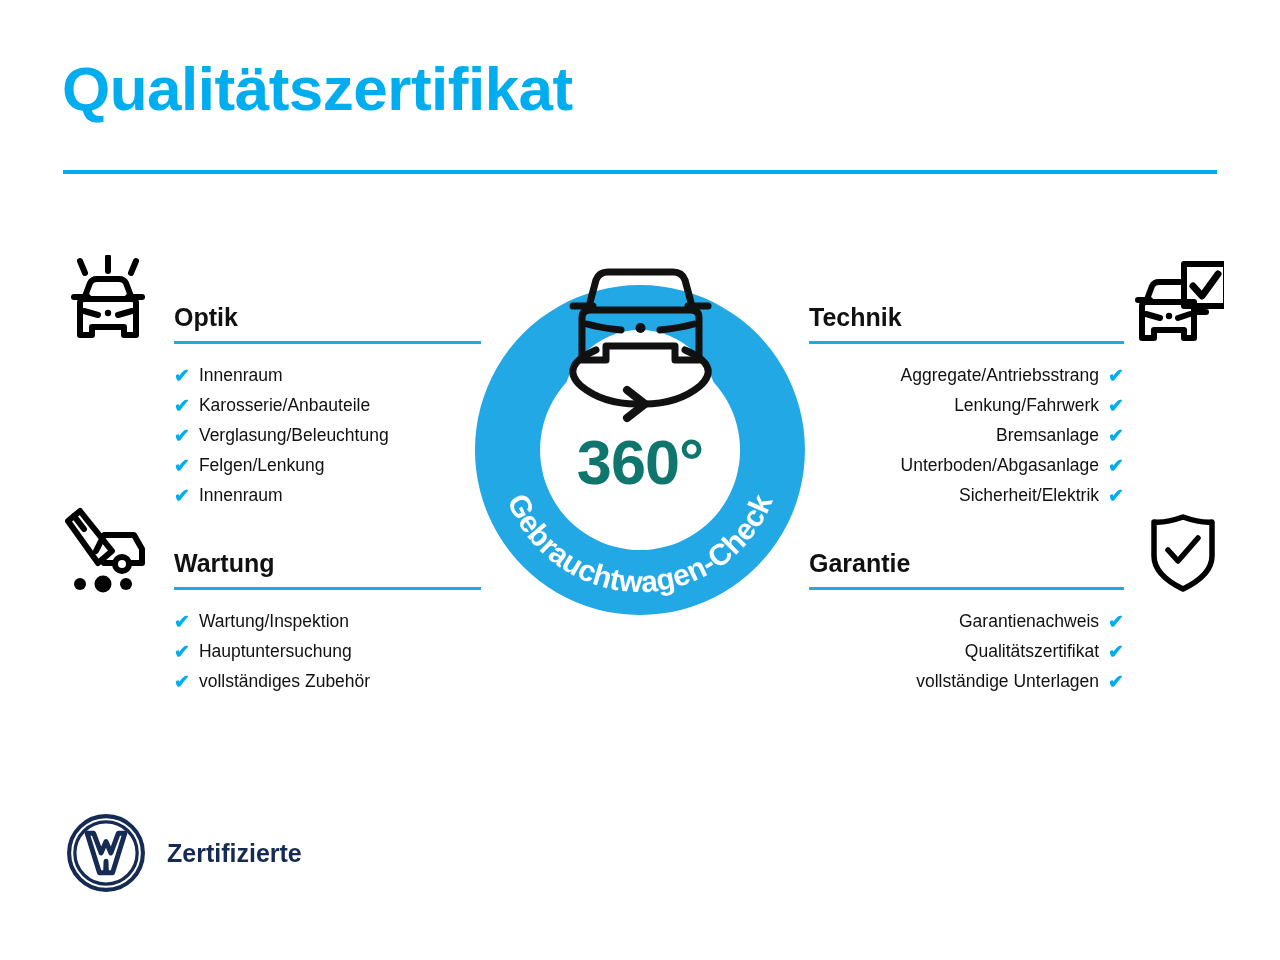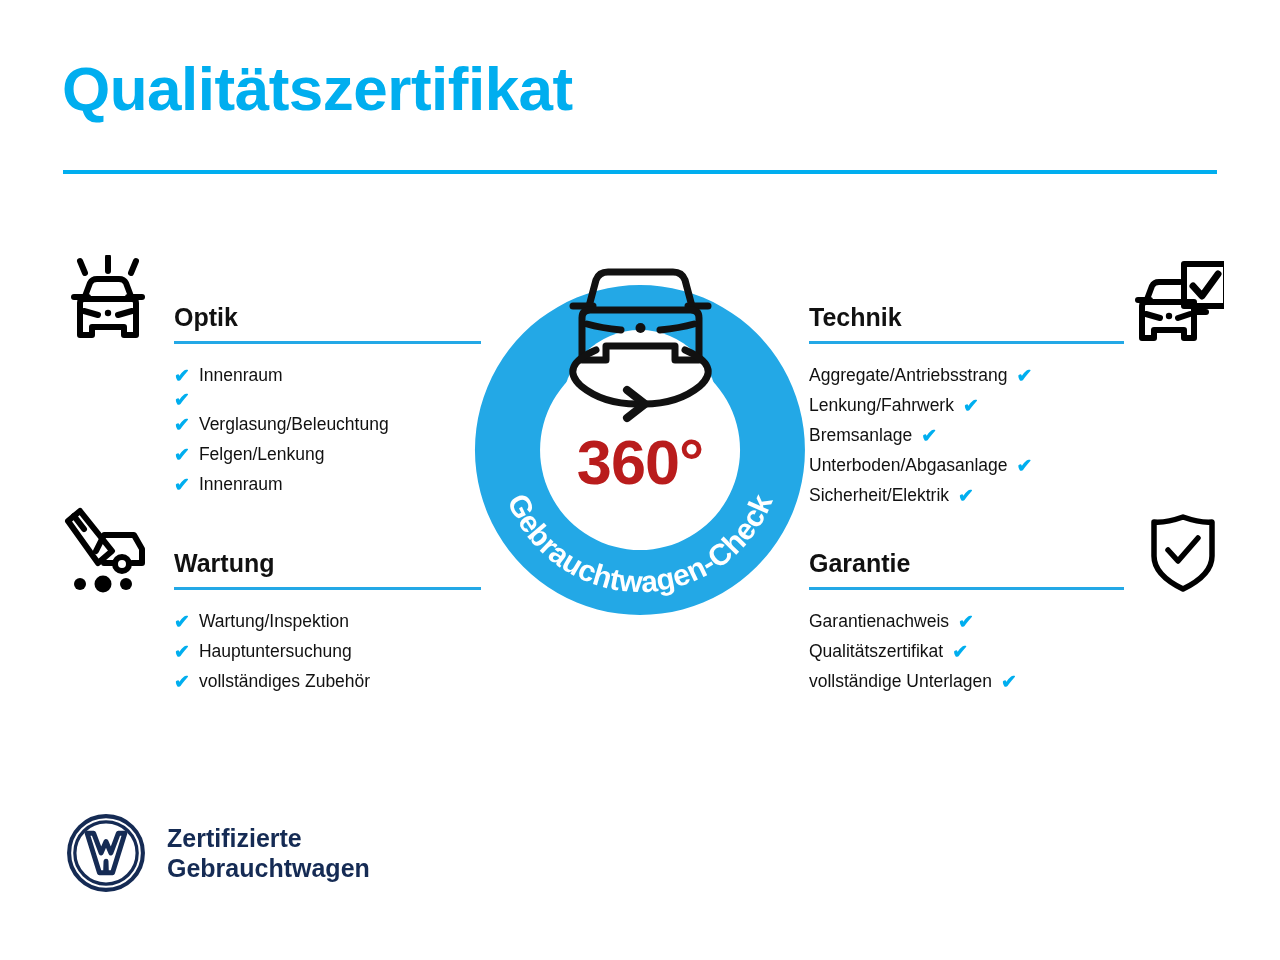--- a/index.html
+++ b/index.html
@@ -77,21 +77,21 @@
 
   
   .panel-left { left: 165px; width: 307px; }
   .panel-left .panel-heading { text-align: left; }
   .panel-left .panel-list li { justify-content: flex-start; }
   .panel-left .check { margin-right: 9px; }
 
   
   .panel-right { left: 800px; width: 315px; }
   .panel-right .panel-heading { }
-  .panel-right .panel-list li { justify-content: flex-start; }
+  .panel-right .panel-list li { justify-content: flex-end; }
   .panel-right .check { margin-left: 9px; }
 
   #panel-optik   { top: 305px; }
   #panel-wartung { top: 551px; }
   #panel-technik { top: 305px; }
   #panel-garantie{ top: 551px; }
 
   
   .side-icon {
     position: absolute;
@@ -112,21 +112,21 @@
     height: 390px;
   }
   #badge .badge-number {
     position: absolute;
     left: 0;
     right: 0;
     top: 178px;
     text-align: center;
     font-size: 63px;
     font-weight: bold;
-    color: #b91c1c;
+    color: #0f766e;
     letter-spacing: -1px;
   }
 
   
   #footer-lockup {
     position: absolute;
     left: 65px;
     top: 812px;
     display: flex;
     align-items: center;
@@ -212,20 +212,21 @@
   <div class="panel panel-left" id="panel-optik">
     <div class="panel-heading">Optik</div>
     <div class="panel-rule"></div>
     <ul class="panel-list">
       <li>
         <span class="check">✔</span>
         <span>Innenraum</span>
       </li>
       <li>
         <span class="check">✔</span>
+        <span>Karosserie/Anbauteile</span>
       </li>
       <li>
         <span class="check">✔</span>
         <span>Verglasung/Beleuchtung</span>
       </li>
       <li>
         <span class="check">✔</span>
         <span>Felgen/Lenkung</span>
       </li>
       <li>
@@ -344,17 +345,16 @@
 
   <div id="footer-lockup">
     <svg class="vw-mark" viewBox="0 0 100 100">
       <circle cx="50" cy="50" r="45" fill="none" stroke="#152B54" stroke-width="5"></circle>
       <circle cx="50" cy="50" r="38" fill="none" stroke="#152B54" stroke-width="4"></circle>
       <path d="M27 26 L35 26 L44 50 L50 36 L56 50 L65 26 L73 26
                L58 74 L50.5 74 L50 60 L49.5 74 L42 74 Z" fill="none" stroke="#152B54" stroke-width="6" stroke-linejoin="round"></path>
     </svg>
     <div class="vw-text">
       <div>Zertifizierte</div>
-      <div>Gebrauchtwagen</div>
     </div>
   </div>
 
 </div>
 
 </body></html>

